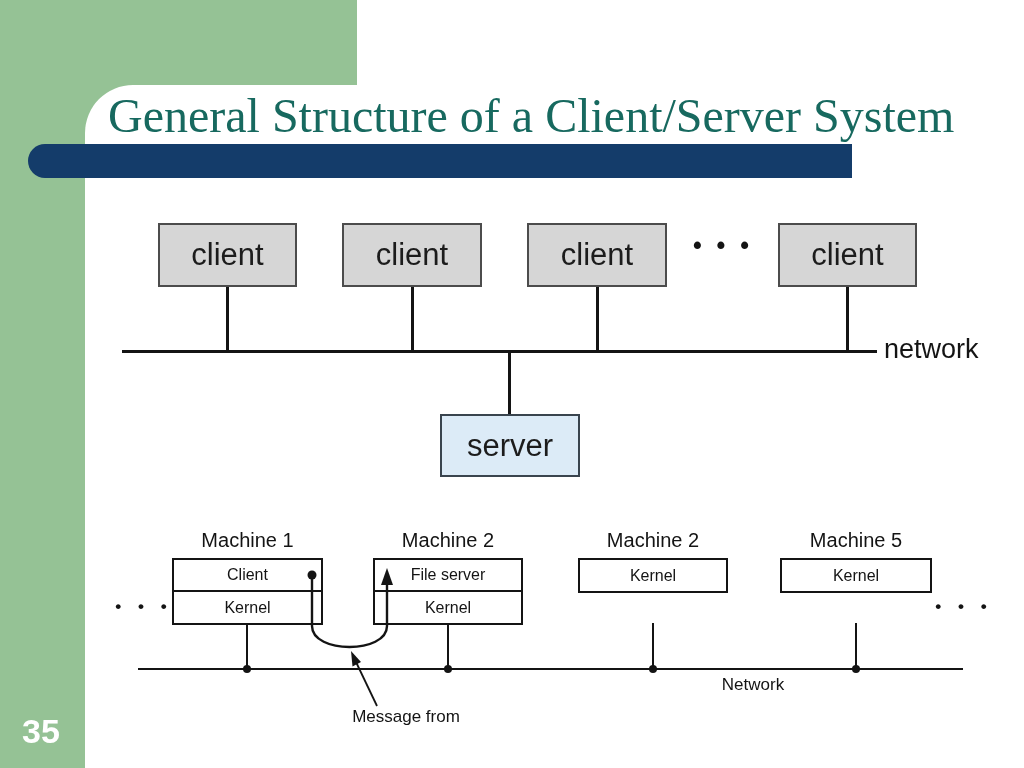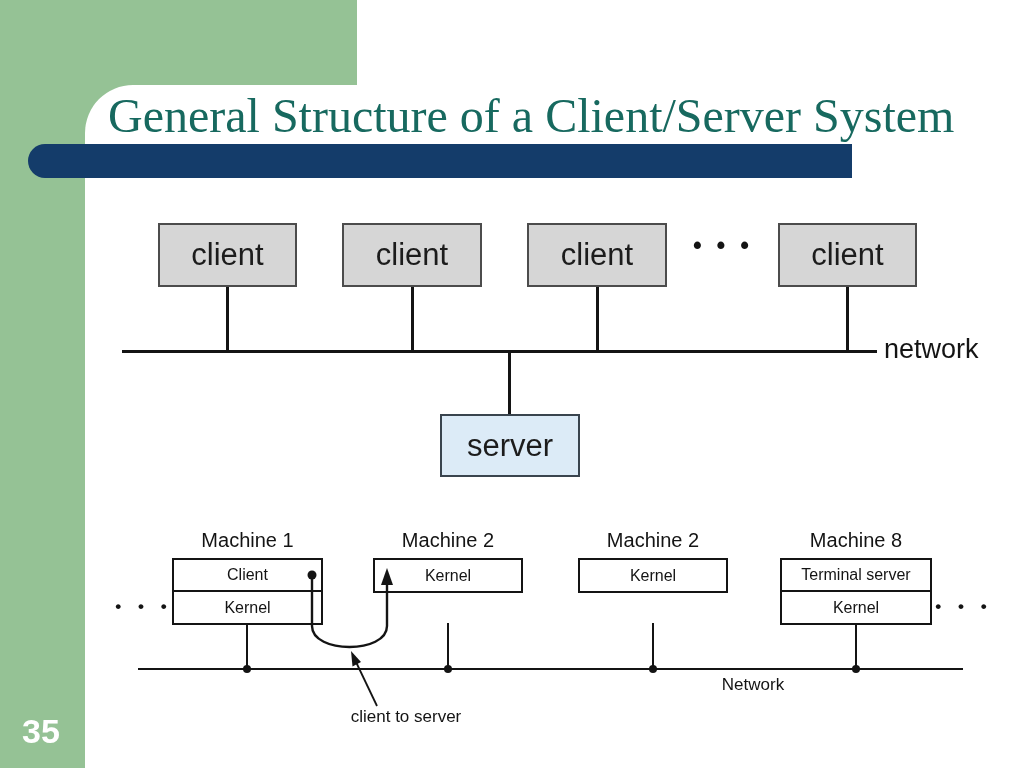--- a/index.html
+++ b/index.html
@@ -109,50 +109,50 @@
     <div class="server-box">
       <span>server</span>
     </div>
   </div>
 
   <div>
 
     <div class="machine-name" style="left:172px;width:151px;">Machine 1</div>
     <div class="machine-name" style="left:373px;width:150px;">Machine 2</div>
     <div class="machine-name" style="left:578px;width:150px;">Machine 2</div>
-    <div class="machine-name" style="left:780px;width:152px;">Machine 8</div>
+    <div class="machine-name" style="left:780px;width:152px;">Machine 5</div>
 
     <div class="machine-box" style="left:172px;width:151px;">
       <div class="mrow proc">Client</div>
       <div class="mrow">Kernel</div>
     </div>
     <div class="machine-box" style="left:373px;width:150px;">
+      <div class="mrow proc">File server</div>
       <div class="mrow">Kernel</div>
     </div>
     <div class="machine-box" style="left:578px;width:150px;">
       <div class="mrow">Kernel</div>
     </div>
     <div class="machine-box" style="left:780px;width:152px;">
-      <div class="mrow proc">Terminal server</div>
       <div class="mrow">Kernel</div>
     </div>
 
     <div class="dots-bottom" style="left:114px;width:60px;">• • •</div>
     <div class="dots-bottom" style="left:934px;width:60px;">• • •</div>
 
     <div class="stem" style="left:246px;top:623px;height:46px;"></div>
     <div class="stem" style="left:447px;top:623px;height:46px;"></div>
     <div class="stem" style="left:652px;top:623px;height:46px;"></div>
     <div class="stem" style="left:855px;top:623px;height:46px;"></div>
 
     <div class="net-line-bottom"></div>
     <div class="net-label-bottom">Network</div>
 
     <div class="message-label">
-      <div>client to server</div>
+      <div>Message from</div>
     </div>
 
     <svg class="arrow-overlay" viewBox="0 0 1024 768">
 
       <circle cx="247" cy="669" r="4" fill="#141414"></circle>
       <circle cx="448" cy="669" r="4" fill="#141414"></circle>
       <circle cx="653" cy="669" r="4" fill="#141414"></circle>
       <circle cx="856" cy="669" r="4" fill="#141414"></circle>
 
       <circle cx="312" cy="575" r="4.5" fill="#141414"></circle>

